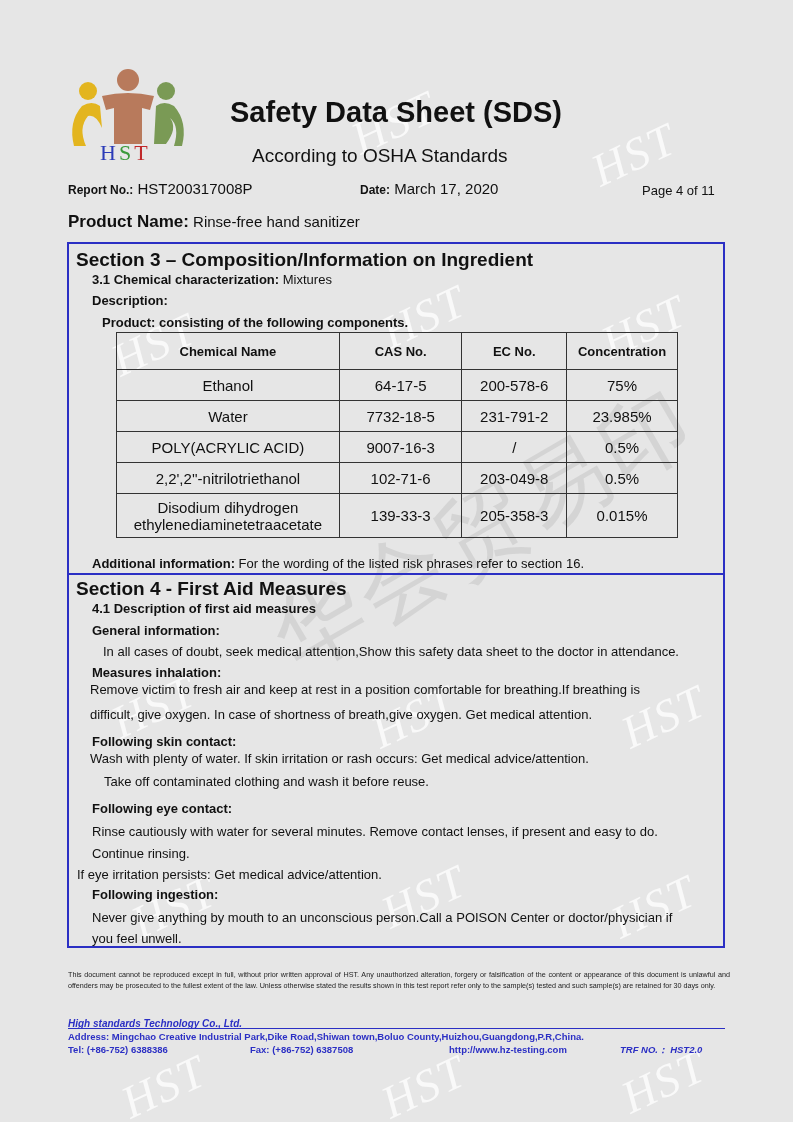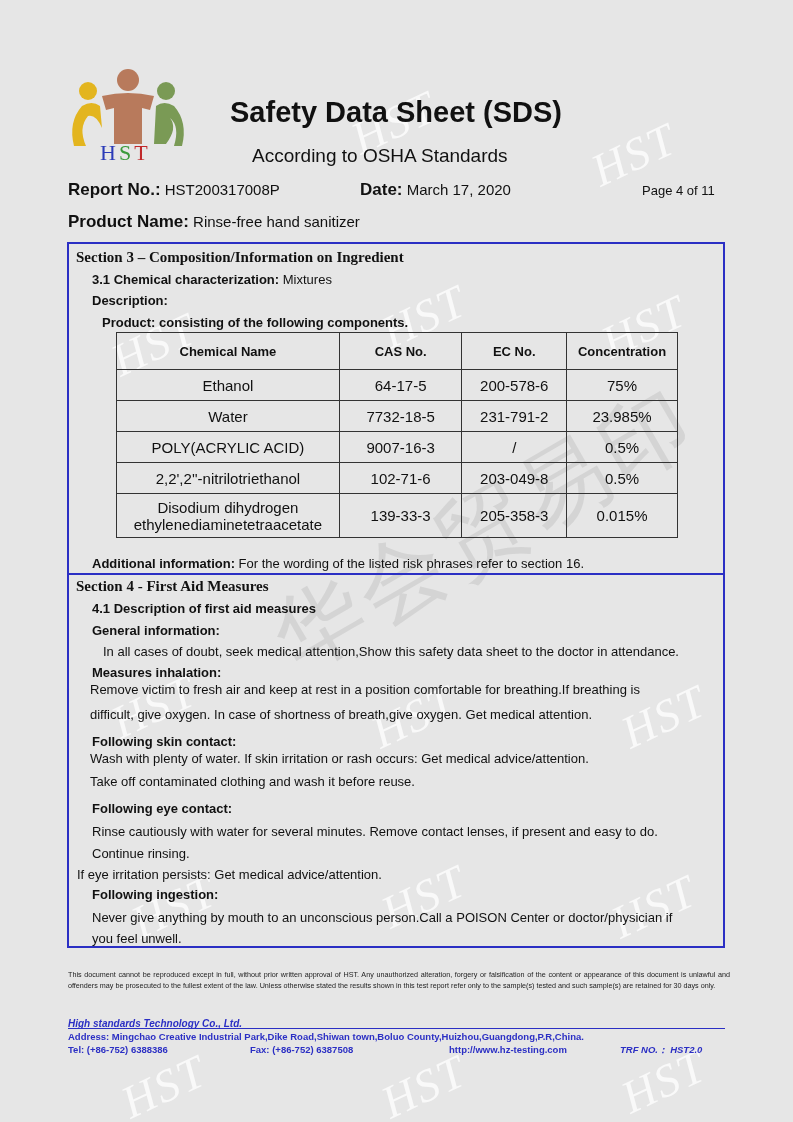--- a/index.html
+++ b/index.html
@@ -53,42 +53,42 @@
       font-size: 29px; font-weight: bold; z-index: 2;
     }
     .subtitle {
       position: absolute; left: 252px; top: 145px;
       font-size: 19px; font-weight: normal; z-index: 2;
     }
     .meta-row {
       position: absolute; left: 68px; top: 180px; width: 660px; height: 22px;
       font-size: 15px; z-index: 2;
     }
-    .meta-row .lbl { font-weight: bold; font-size: 17px; }
+    .meta-row .lbl { font-weight: bold; font-size: 12px; }
     .report { position: absolute; left: 0; top: 0; }
     .date { position: absolute; left: 292px; top: 0; }
     .pageno { position: absolute; left: 542px; top: 3px; font-size: 13px; margin-left: 32px; }
     .product {
       position: absolute; left: 68px; top: 212px;
       font-size: 15px; z-index: 2;
     }
     .product .lbl { font-weight: bold; font-size: 17px; }
 
     
     .box {
       position: absolute; left: 67px; top: 242px; width: 658px; height: 706px;
       border: 2px solid #2b2fc4;
       z-index: 2;
     }
     .box-divider {
       position: absolute; left: 0; top: 329px; width: 654px; height: 0;
       border-top: 2px solid #2b2fc4;
     }
     .abs { position: absolute; }
-    .sec-title { font-size: 15px; font-weight: bold; font-family: Liberation Serif, serif; }
+    .sec-title { font-size: 19px; font-weight: bold; }
     .sub { font-size: 13px; font-weight: bold; }
     .txt { font-size: 13px; }
     .b { font-weight: bold; margin-top: 40px; }
 
     
     table.comp {
       position: absolute; left: 47px; top: 88px;
       width: 562px; border-collapse: collapse;
       font-size: 15px;
     }
@@ -252,21 +252,21 @@
     <div class="abs sub" style="left:23px;top:357px;">4.1 Description of first aid measures</div>
     <div class="abs sub" style="left:23px;top:379px;">General information:</div>
     <div class="abs txt" style="left:34px;top:400px;">In all cases of doubt, seek medical attention,Show this safety data sheet to the doctor in attendance.</div>
 
     <div class="abs sub" style="left:23px;top:421px;">Measures inhalation:</div>
     <div class="abs txt" style="left:21px;top:438px;">Remove victim to fresh air and keep at rest in a position comfortable for breathing.If breathing is</div>
     <div class="abs txt" style="left:21px;top:463px;">difficult, give oxygen. In case of shortness of breath,give oxygen. Get medical attention.</div>
 
     <div class="abs sub" style="left:23px;top:490px;">Following skin contact:</div>
     <div class="abs txt" style="left:21px;top:507px;">Wash with plenty of water. If skin irritation or rash occurs: Get medical advice/attention.</div>
-    <div class="abs txt" style="left:21px;top:530px;">Take off contaminated clothing and wash it before reuse.</div>
+    <div class="abs txt" style="left:35px;top:530px;">Take off contaminated clothing and wash it before reuse.</div>
 
     <div class="abs sub" style="left:23px;top:557px;">Following eye contact:</div>
     <div class="abs txt" style="left:23px;top:580px;width:630px;">Rinse cautiously with water for several minutes. Remove contact lenses, if present and easy to do.</div>
     <div class="abs txt" style="left:23px;top:602px;">Continue rinsing.</div>
     <div class="abs txt" style="left:8px;top:623px;">If eye irritation persists: Get medical advice/attention.</div>
 
     <div class="abs sub" style="left:23px;top:643px;">Following ingestion:</div>
     <div class="abs txt" style="left:23px;top:666px;">Never give anything by mouth to an unconscious person.Call a POISON Center or doctor/physician if</div>
     <div class="abs txt" style="left:23px;top:687px;">you feel unwell.</div>
   </div>

